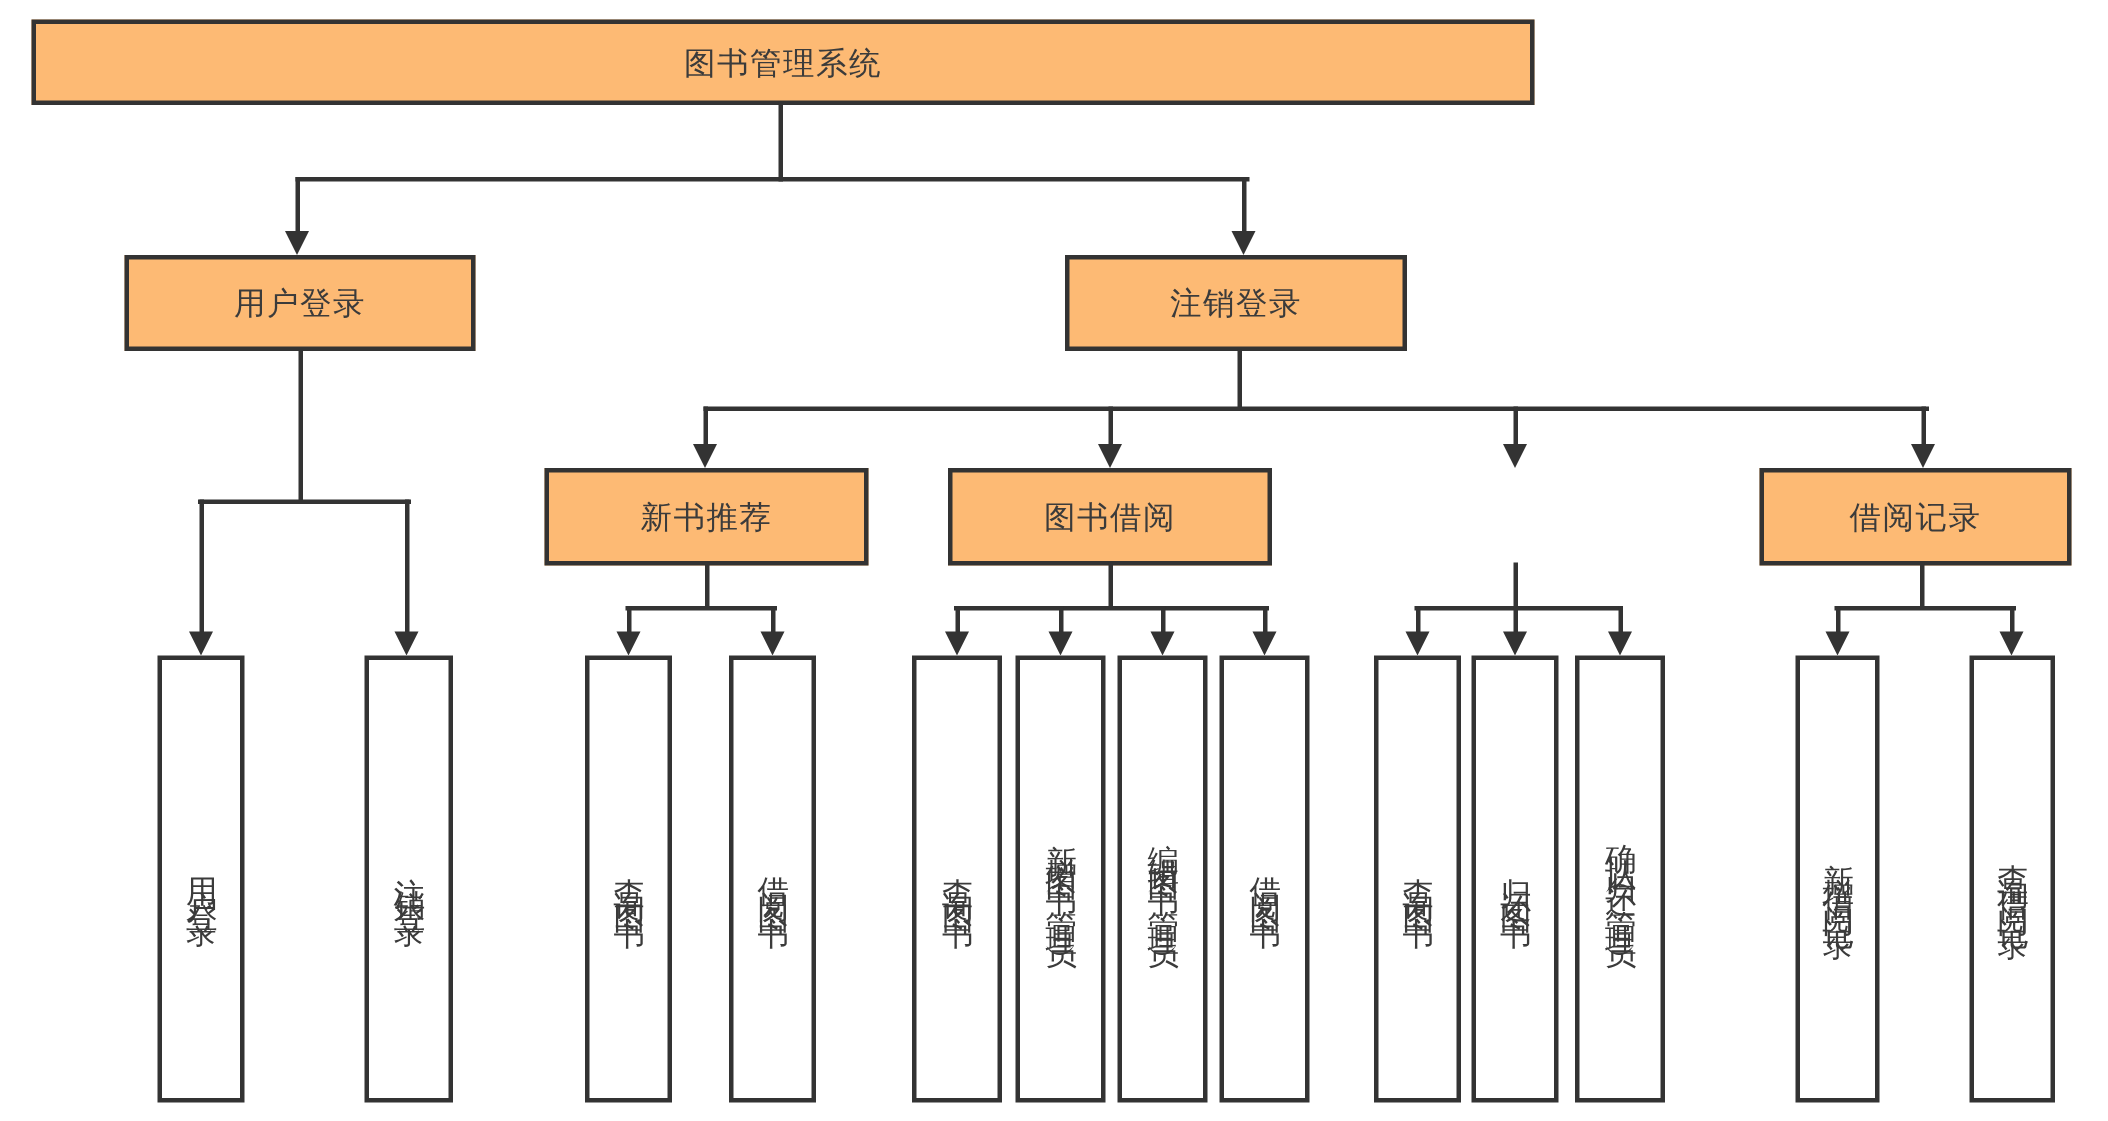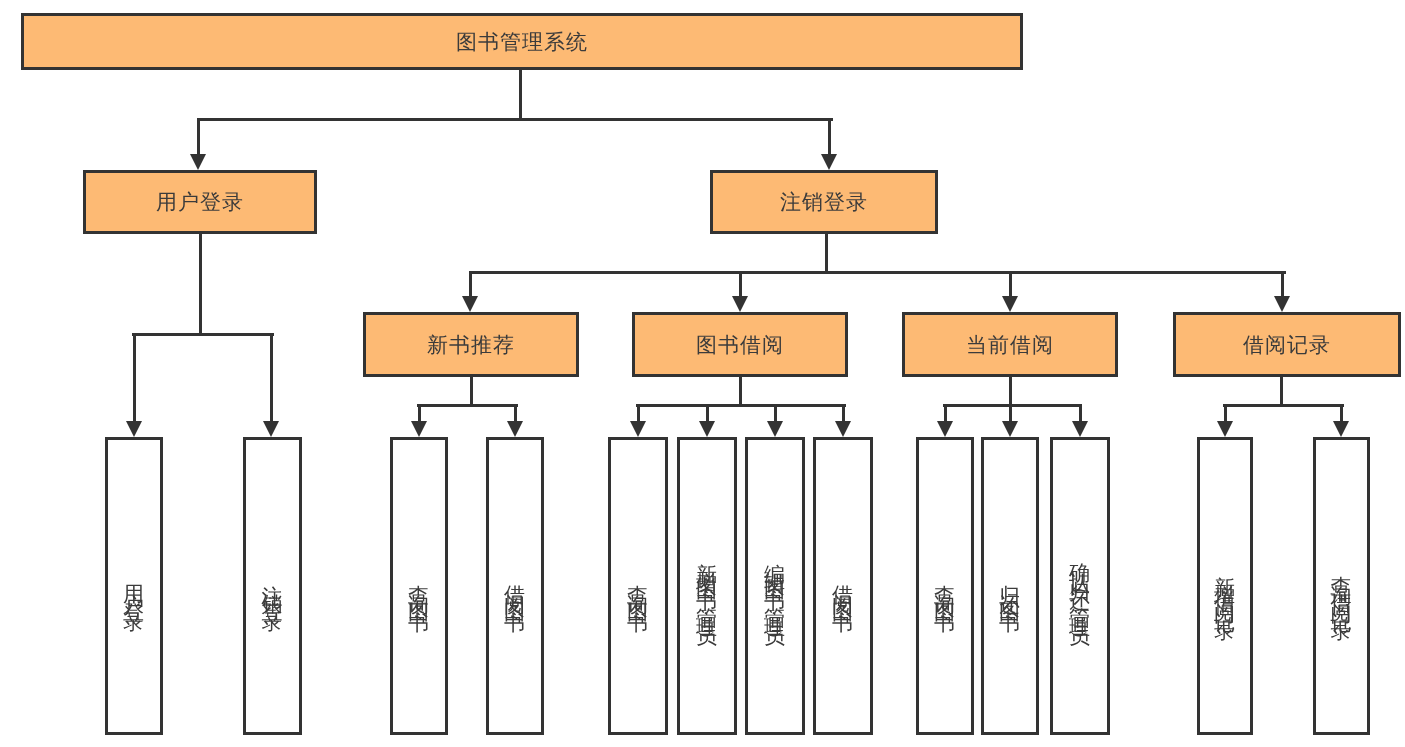--- a/index.html
+++ b/index.html
@@ -70,22 +70,21 @@
   <div class="ah" style="left:462px;top:296px;"></div>
   <div class="line" style="left:739px;top:271px;width:3px;height:27px;"></div>
   <div class="ah" style="left:732px;top:296px;"></div>
   <div class="line" style="left:1009px;top:271px;width:3px;height:27px;"></div>
   <div class="ah" style="left:1002px;top:296px;"></div>
   <div class="line" style="left:1281px;top:271px;width:3px;height:27px;"></div>
   <div class="ah" style="left:1274px;top:296px;"></div>
 
   <div class="hnode" style="left:363px;top:312px;width:216px;height:65px;">新书推荐</div>
   <div class="hnode" style="left:632px;top:312px;width:216px;height:65px;text-align:center;">图书借阅</div>
-  <div class="hnode" style="left:902px;top:312px;width:216px;height:65px;">当前借阅</div>
-  <div class="hnode" style="left:1173px;top:312px;width:228px;height:65px;">借阅记录</div>
+  <div class="hnode" style="left:1173px;top:312px;width:208px;height:65px;">借阅记录</div>
 
   <div class="line" style="left:470px;top:375px;width:3px;height:31px;"></div>
   <div class="line" style="left:417px;top:404px;width:101px;height:3px;"></div>
   <div class="line" style="left:418px;top:404px;width:3px;height:19px;"></div>
   <div class="ah" style="left:411px;top:421px;"></div>
   <div class="line" style="left:514px;top:404px;width:3px;height:19px;"></div>
   <div class="ah" style="left:507px;top:421px;"></div>
 
   <div class="line" style="left:739px;top:375px;width:3px;height:31px;"></div>
   <div class="line" style="left:636px;top:404px;width:210px;height:3px;"></div>

